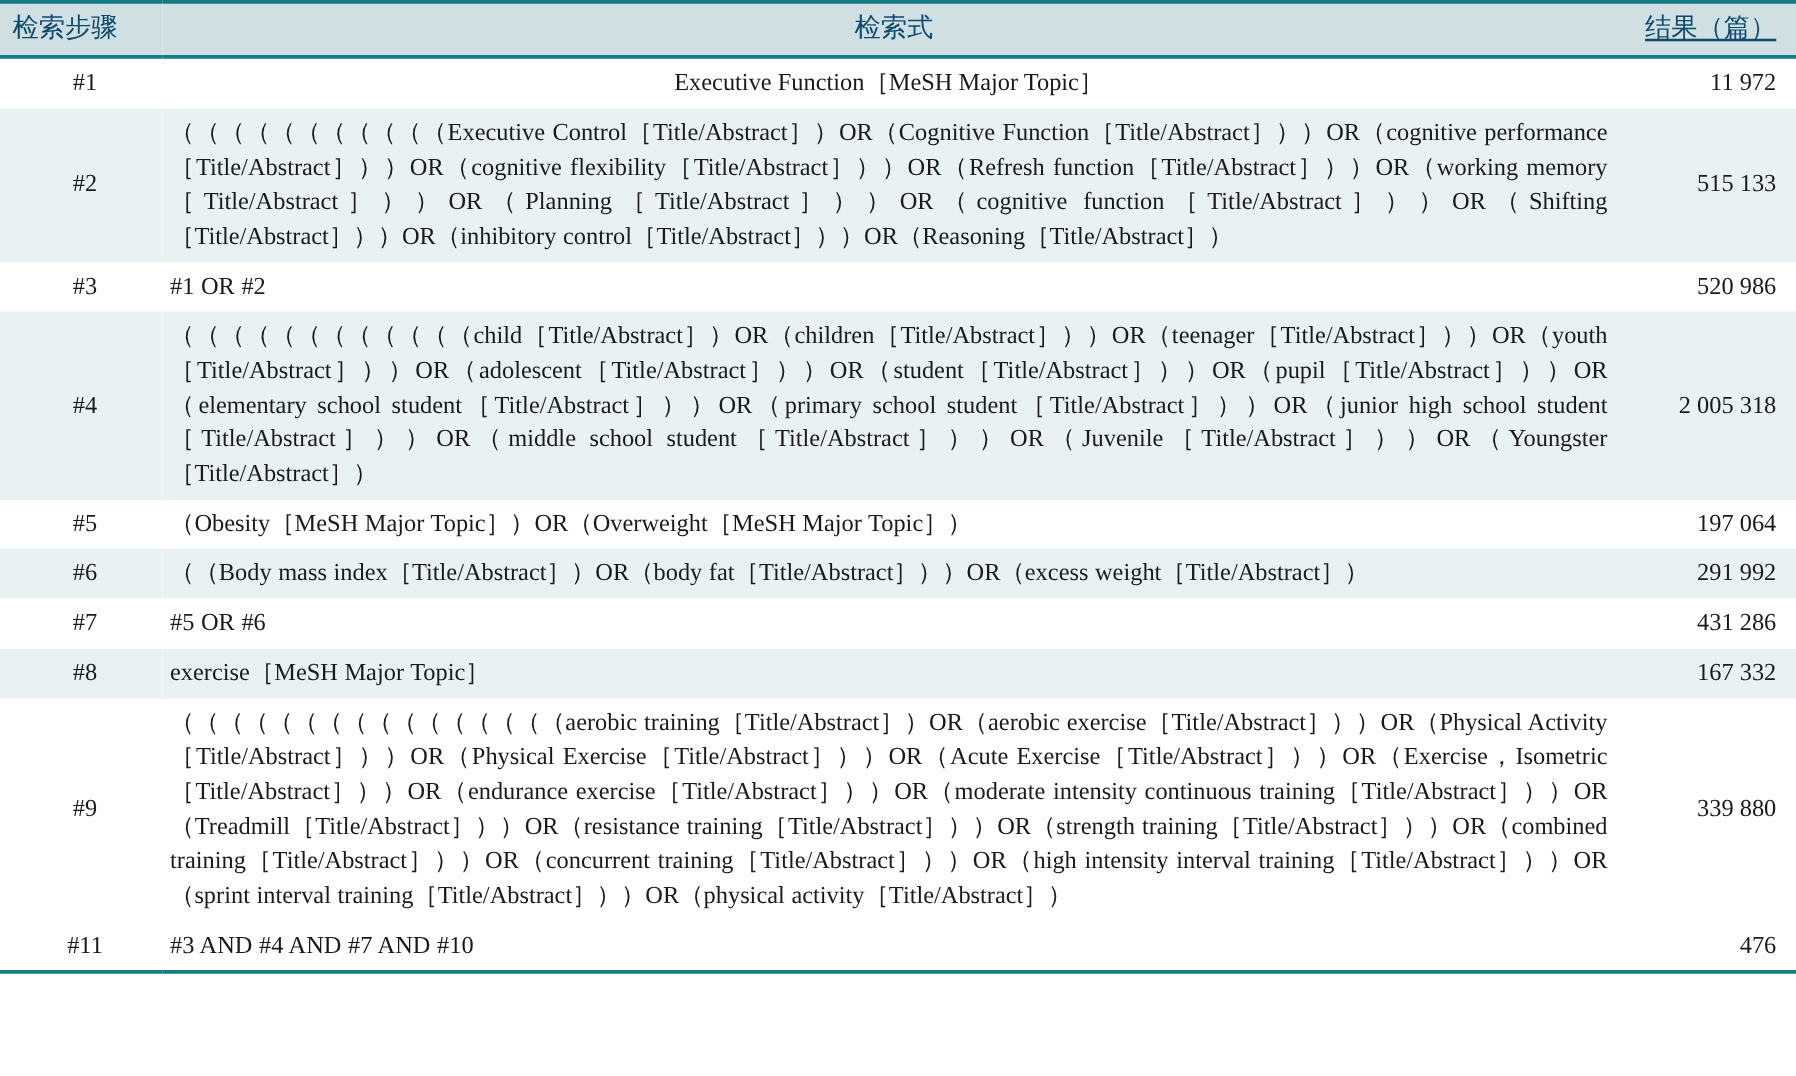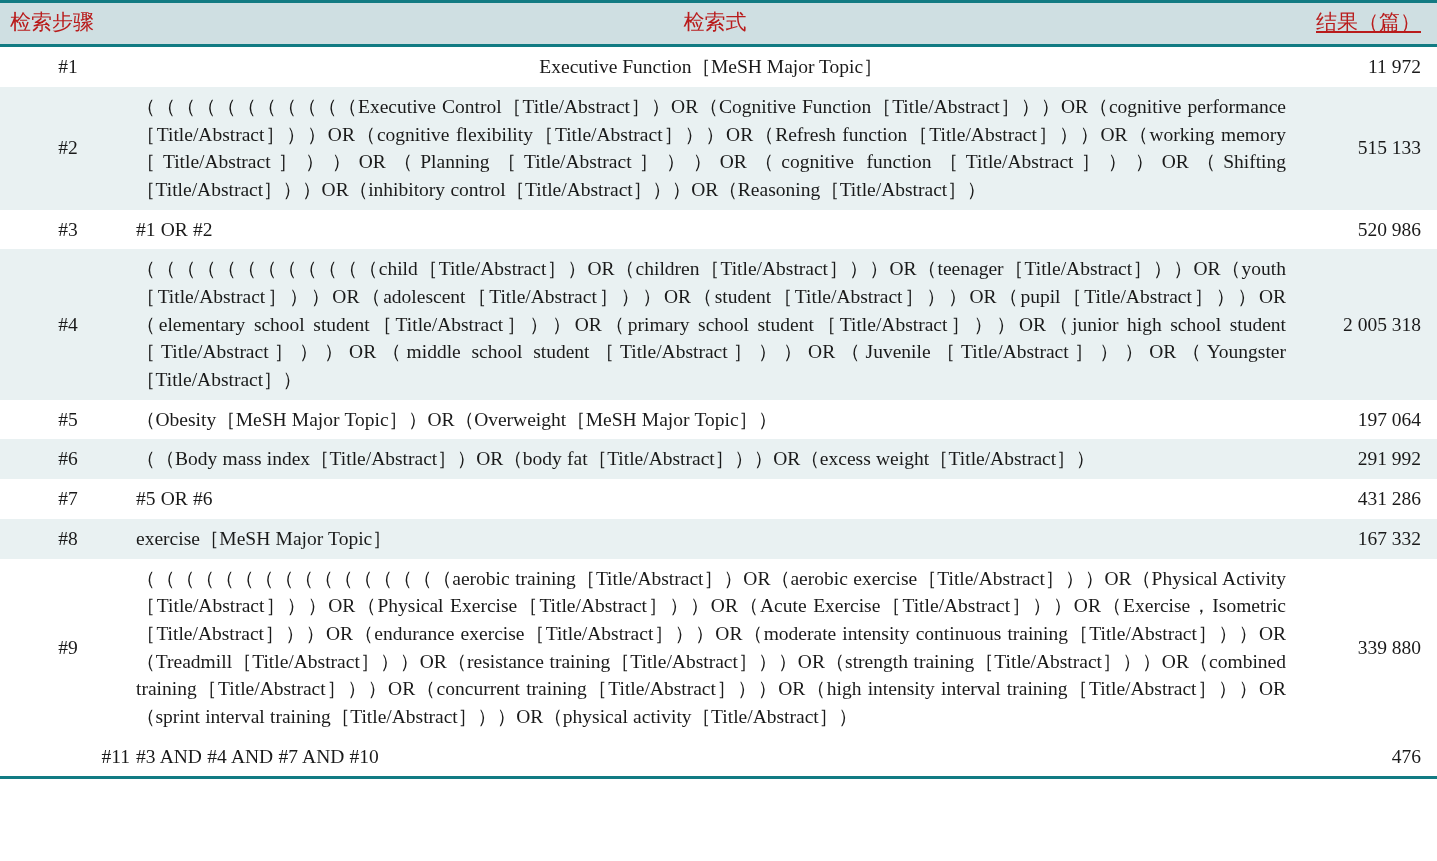--- a/index.html
+++ b/index.html
@@ -25,29 +25,29 @@
 
   thead th {
     background: #cfdfe2;
     font-weight: normal;
     font-size: 21px;
     line-height: 1.2;
     padding: 7px 0 9px 0;
     border-top: 3px solid #127b83;
     border-bottom: 3px solid #127b83;
     font-family: "DejaVu Sans", "Liberation Sans", sans-serif;
-    color: #b91c1c;
+    color: #0c4a6e;
   }
   thead th.h-step   { text-align: left;  padding-left: 10px; }
   thead th.h-query  { text-align: center; }
   thead th.h-result { text-align: right; padding-right: 16px; text-decoration: underline; }
 
   tbody tr.alt { background: #e9f1f2; }
   tbody tr { background: #ffffff; }
-  tbody tr.last-row td { border-bottom: 3px solid #127b83; text-align: right; }
+  tbody tr.last-row td { border-bottom: 3px solid #127b83; }
 
   tbody td {
     vertical-align: middle;
     font-size: 19.5px;
     line-height: 1.42;
     padding: 6px 0;
   }
   td.step {
     text-align: center;
     white-space: nowrap;

